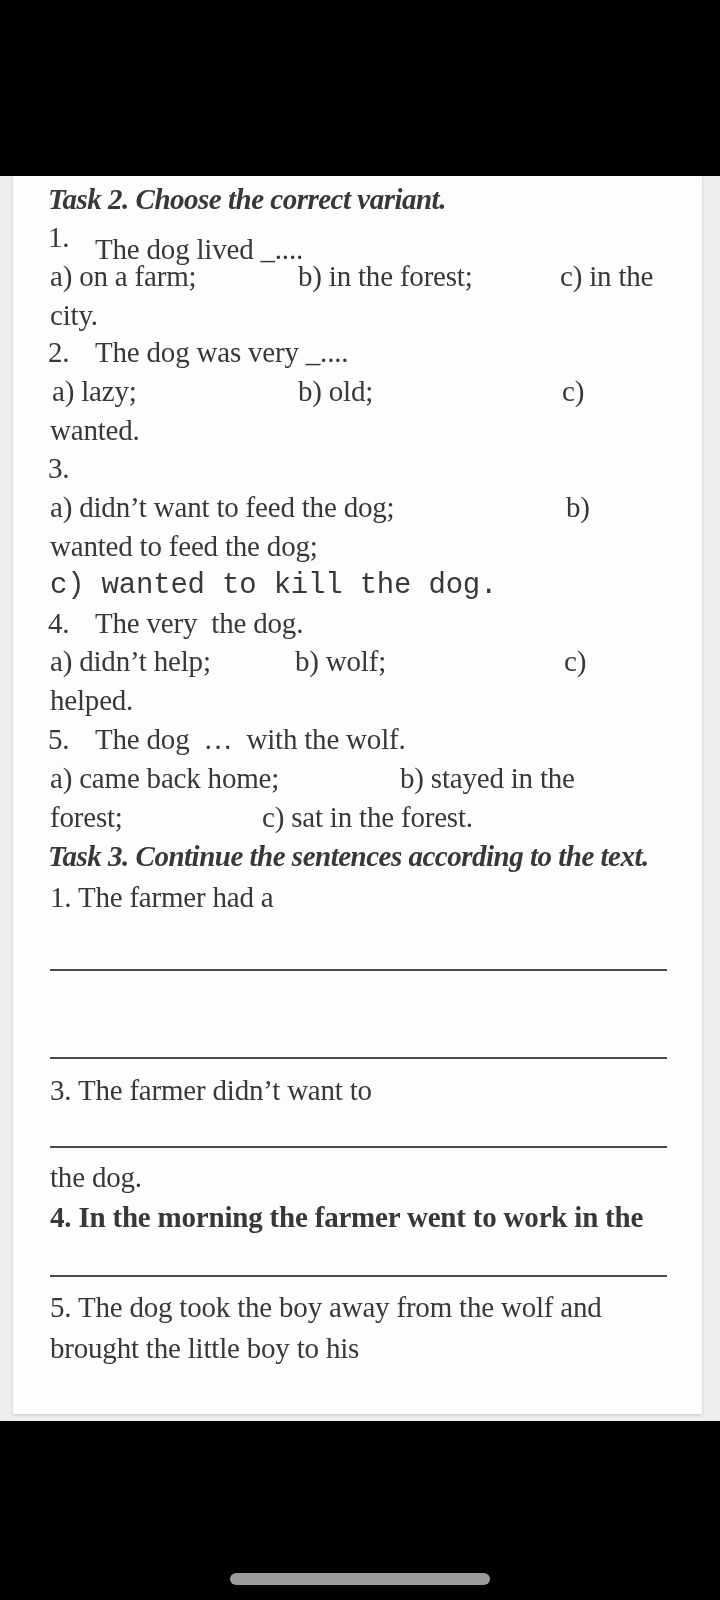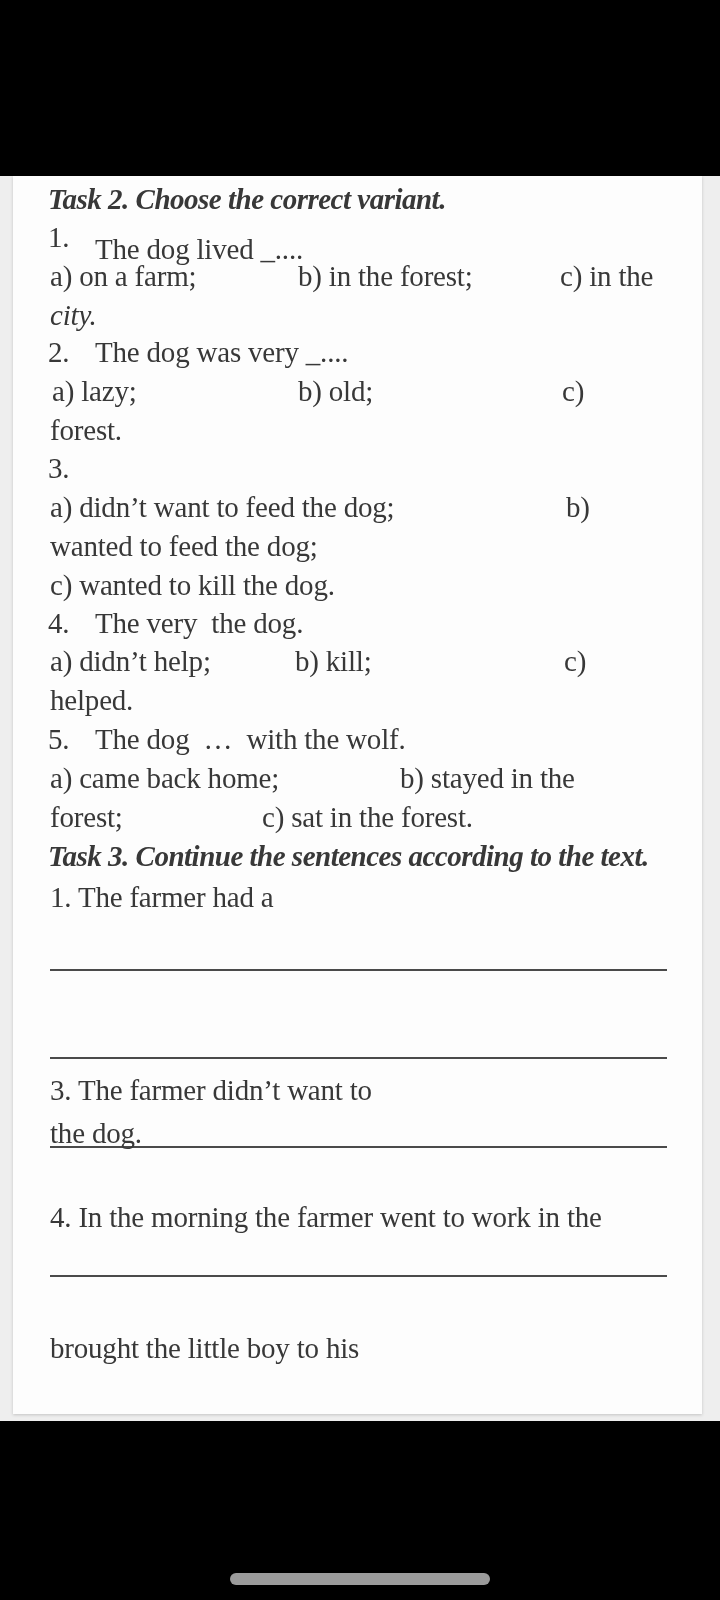--- a/index.html
+++ b/index.html
@@ -44,51 +44,52 @@
     <div class="page"></div>
   </div>
 
   <div class="text-layer">
       <span class="seg heading" style="left: 48px; top: 180px;">Task 2. Choose the correct variant.</span>
       <span class="seg" style="left: 48px; top: 218px;">1.</span>
       <span class="seg" style="left: 95px; top: 230px;">The dog lived _....</span>
       <span class="seg" style="left: 50px; top: 257px;">a) on a farm;</span>
       <span class="seg" style="left: 298px; top: 257px;">b) in the forest;</span>
       <span class="seg" style="left: 560px; top: 257px;">c) in the</span>
-      <span class="seg" style="left: 50px; top: 296px; font-style: italic;">city.</span>
+      <span class="seg" style="left: 50px; top: 296px;">city.</span>
       <span class="seg" style="left: 48px; top: 333px;">2.</span>
       <span class="seg" style="left: 95px; top: 333px;">The dog was very _....</span>
       <span class="seg" style="left: 52px; top: 372px;">a) lazy;</span>
       <span class="seg" style="left: 298px; top: 372px;">b) old;</span>
       <span class="seg" style="left: 562px; top: 372px;">c)</span>
-      <span class="seg" style="left: 50px; top: 411px;">forest.</span>
+      <span class="seg" style="left: 50px; top: 411px;">wanted.</span>
       <span class="seg" style="left: 48px; top: 449px;">3.</span>
       <span class="seg" style="left: 50px; top: 488px;">a) didn’t want to feed the dog;</span>
       <span class="seg" style="left: 566px; top: 488px;">b)</span>
       <span class="seg" style="left: 50px; top: 527px;">wanted to feed the dog;</span>
-      <span class="seg" style="left: 50px; top: 566px;">c) wanted to kill the dog.</span>
+      <span class="seg" style="left: 50px; top: 566px; font-family: Liberation Mono, monospace;">c) wanted to kill the dog.</span>
       <span class="seg" style="left: 48px; top: 604px;">4.</span>
       <span class="seg" style="left: 95px; top: 604px;">The very  the dog.</span>
       <span class="seg" style="left: 50px; top: 642px;">a) didn’t help;</span>
-      <span class="seg" style="left: 295px; top: 642px;">b) kill;</span>
+      <span class="seg" style="left: 295px; top: 642px;">b) wolf;</span>
       <span class="seg" style="left: 564px; top: 642px;">c)</span>
       <span class="seg" style="left: 50px; top: 681px;">helped.</span>
       <span class="seg" style="left: 48px; top: 720px;">5.</span>
       <span class="seg" style="left: 95px; top: 720px;">The dog  …  with the wolf.</span>
       <span class="seg" style="left: 50px; top: 759px;">a) came back home;</span>
       <span class="seg" style="left: 400px; top: 759px;">b) stayed in the</span>
       <span class="seg" style="left: 50px; top: 798px;">forest;</span>
       <span class="seg" style="left: 262px; top: 798px;">c) sat in the forest.</span>
       <span class="seg heading" style="left: 48px; top: 837px;">Task 3. Continue the sentences according to the text.</span>
       <span class="seg" style="left: 50px; top: 878px;">1. The farmer had a</span>
       <div class="rule" style="top: 969px; left: 50px; width: 617px;"></div>
       <div class="rule" style="top: 1057px; left: 50px; width: 617px;"></div>
       <span class="seg" style="left: 50px; top: 1071px;">3. The farmer didn’t want to</span>
       <div class="rule" style="top: 1146px; left: 50px; width: 617px;"></div>
-      <span class="seg" style="left: 50px; top: 1114px;">the dog.</span>
-      <span class="seg" style="left: 50px; top: 1198px;">4. In the morning the farmer went to work in the</span>
+      <span class="seg" style="left: 50px; top: 1158px;">the dog.</span>
+      <span class="seg" style="left: 50px; top: 1198px; font-weight: bold;">4. In the morning the farmer went to work in the</span>
       <div class="rule" style="top: 1275px; left: 50px; width: 617px;"></div>
+      <span class="seg" style="left: 50px; top: 1288px;">5. The dog took the boy away from the wolf and</span>
       <span class="seg" style="left: 50px; top: 1329px;">brought the little boy to his</span>
     </div>
 
   <div class="bar-bottom"></div>
   <div class="home-indicator"></div>
 </div>
 
 </body></html>

